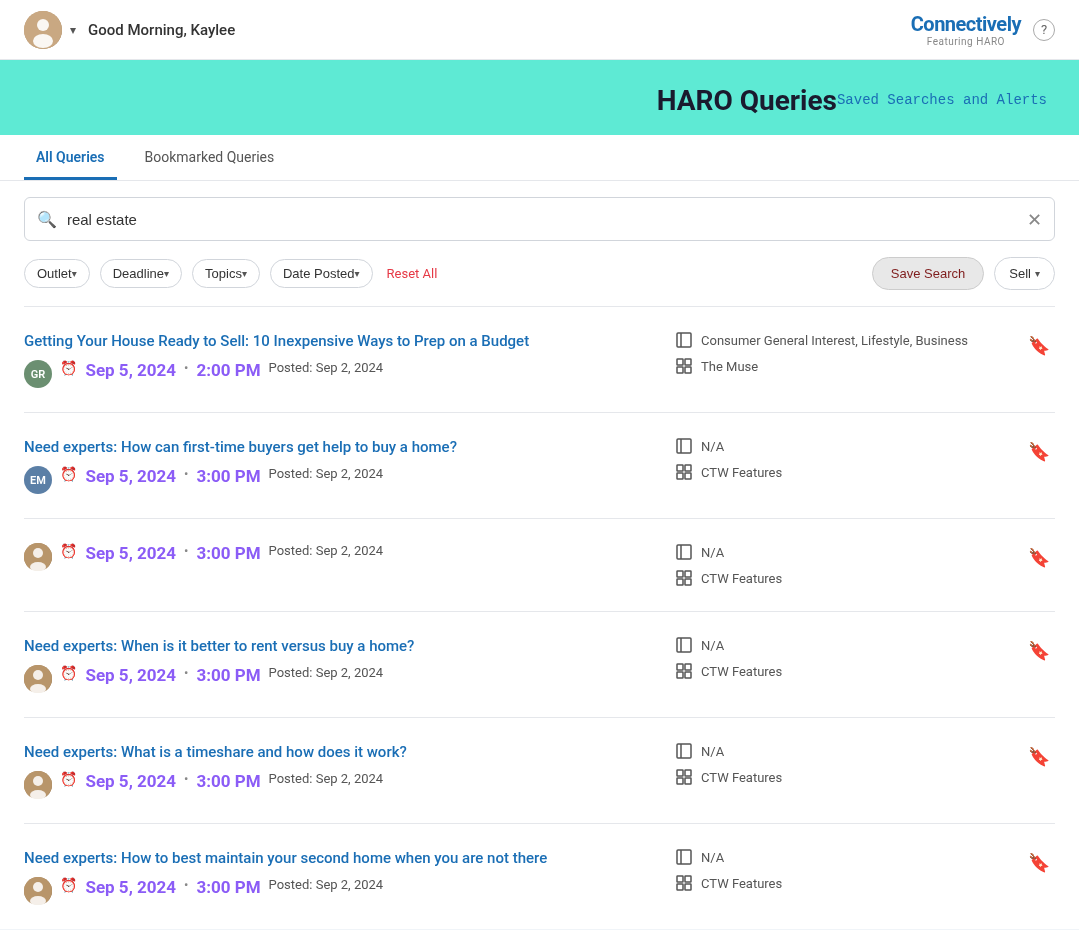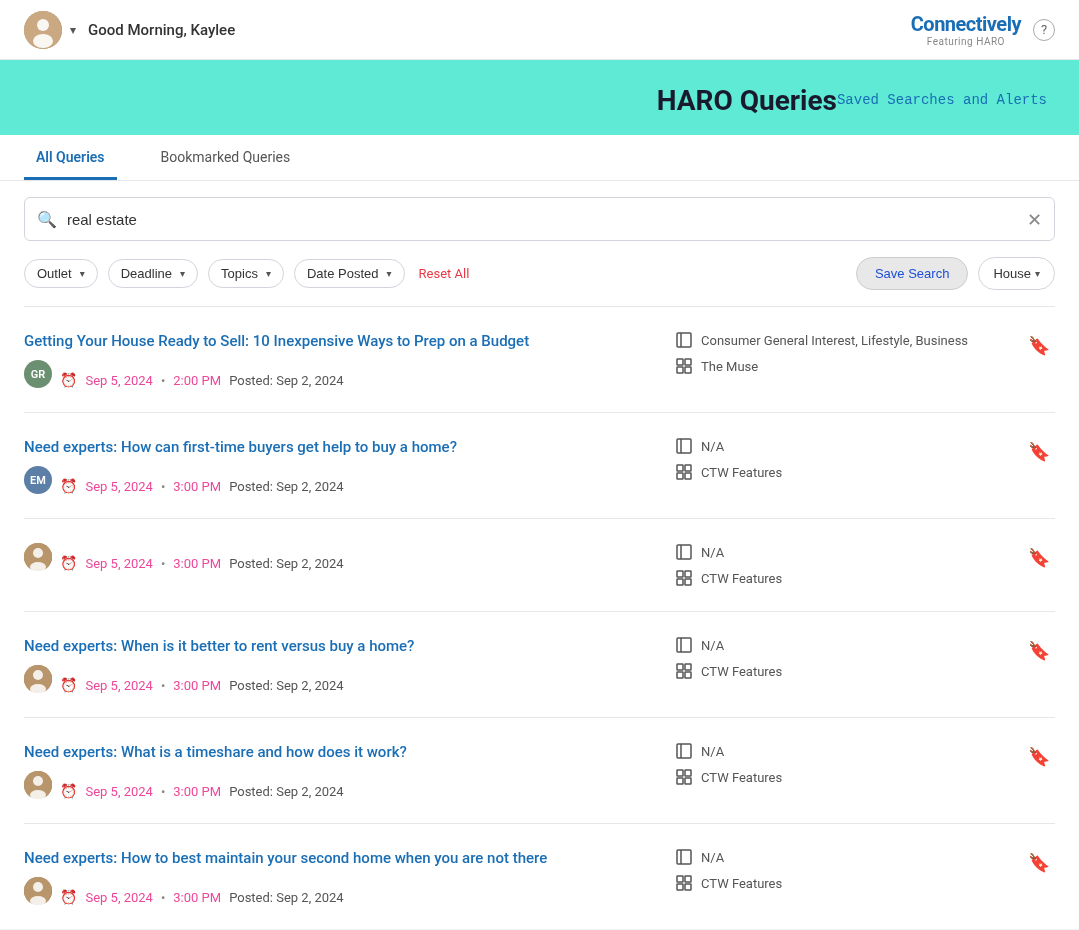--- a/index.html
+++ b/index.html
@@ -84,21 +84,21 @@
     
     .main-content {
       background: #fff;
       margin: 0;
       padding: 0;
     }
 
     
     .tabs {
       display: flex;
-      gap: 16px;
+      gap: 0;
       padding: 0 24px;
       border-bottom: 1px solid #e5e7eb;
     }
     .tab {
       padding: 14px 12px 12px;
       font-size: 14px;
       cursor: pointer;
       color: #555;
       border-bottom: 3px solid transparent;
       margin-right: 16px;
@@ -138,21 +138,21 @@
     .filter-bar {
       display: flex;
       align-items: center;
       gap: 10px;
       padding: 0 24px 16px;
       flex-wrap: wrap;
     }
     .filter-btn {
       display: flex;
       align-items: center;
-      gap: 8px;
+      gap: 0;
       padding: 6px 12px;
       border: 1px solid #d1d5db;
       border-radius: 20px;
       font-size: 13px;
       cursor: pointer;
       background: #fff;
       color: #333;
     }
     .filter-chevron { font-size: 10px; color: #555; }
     .reset-link {
@@ -164,21 +164,21 @@
     }
     .spacer { flex: 1; }
     .save-search-btn {
       padding: 8px 18px;
       background: #e8e8e8;
       border: 1px solid #ccc;
       border-radius: 20px;
       font-size: 13px;
       font-weight: 500;
       cursor: pointer;
-      color: #1d4ed8;
+      color: #7f1d1d;
     }
     .sort-btn {
       display: flex;
       align-items: center;
       gap: 4px;
       padding: 8px 14px;
       border: 1px solid #d1d5db;
       border-radius: 20px;
       font-size: 13px;
       cursor: pointer;
@@ -200,21 +200,21 @@
       color: #1a6eb5;
       font-weight: 500;
       text-decoration: none;
       cursor: pointer;
       line-height: 1.4;
       display: block;
       margin-bottom: 8px;
     }
     .query-meta {
       display: flex;
-      align-items: flex-end;
+      align-items: flex-start;
       gap: 8px;
       flex-wrap: wrap;
     }
     .initials-badge {
       width: 28px;
       height: 28px;
       border-radius: 50%;
       display: flex;
       align-items: center;
       justify-content: center;
@@ -226,21 +226,21 @@
     .initials-gr { background: #6b8f71; }
     .initials-em { background: #5b7fa6; }
     .journalist-avatar {
       width: 28px;
       height: 28px;
       border-radius: 50%;
       background: linear-gradient(135deg, #b8956a 0%, #7a5a35 100%);
       flex-shrink: 0;
     }
     .deadline-icon { color: #e63946; font-size: 14px; }
-    .deadline-text { font-size: 13px; color: #ec4899; }
+    .deadline-text { font-size: 17px; color: #8b5cf6; font-weight: bold; }
     .dot-sep { color: #888; font-size: 13px; }
     .posted-text { font-size: 13px; color: #555; }
 
     
     .query-right {
       display: flex;
       align-items: flex-start;
       gap: 24px;
       min-width: 380px;
     }
@@ -344,21 +344,21 @@
       <span class="filter-chevron">▾</span>
     </button>
     <button class="filter-btn">
       <span>Date Posted</span>
       <span class="filter-chevron">▾</span>
     </button>
     <a class="reset-link">Reset All</a>
     <div class="spacer"></div>
     <button class="save-search-btn">Save Search</button>
     <button class="sort-btn">
-      <span>House</span>
+      <span>Sell</span>
       <span class="filter-chevron">▾</span>
     </button>
   </div>
 
   <div class="query-list">
 
     <div class="query-item">
       <div class="query-main">
         <a class="query-title">Getting Your House Ready to Sell: 10 Inexpensive Ways to Prep on a Budget</a>
         <div class="query-meta">

